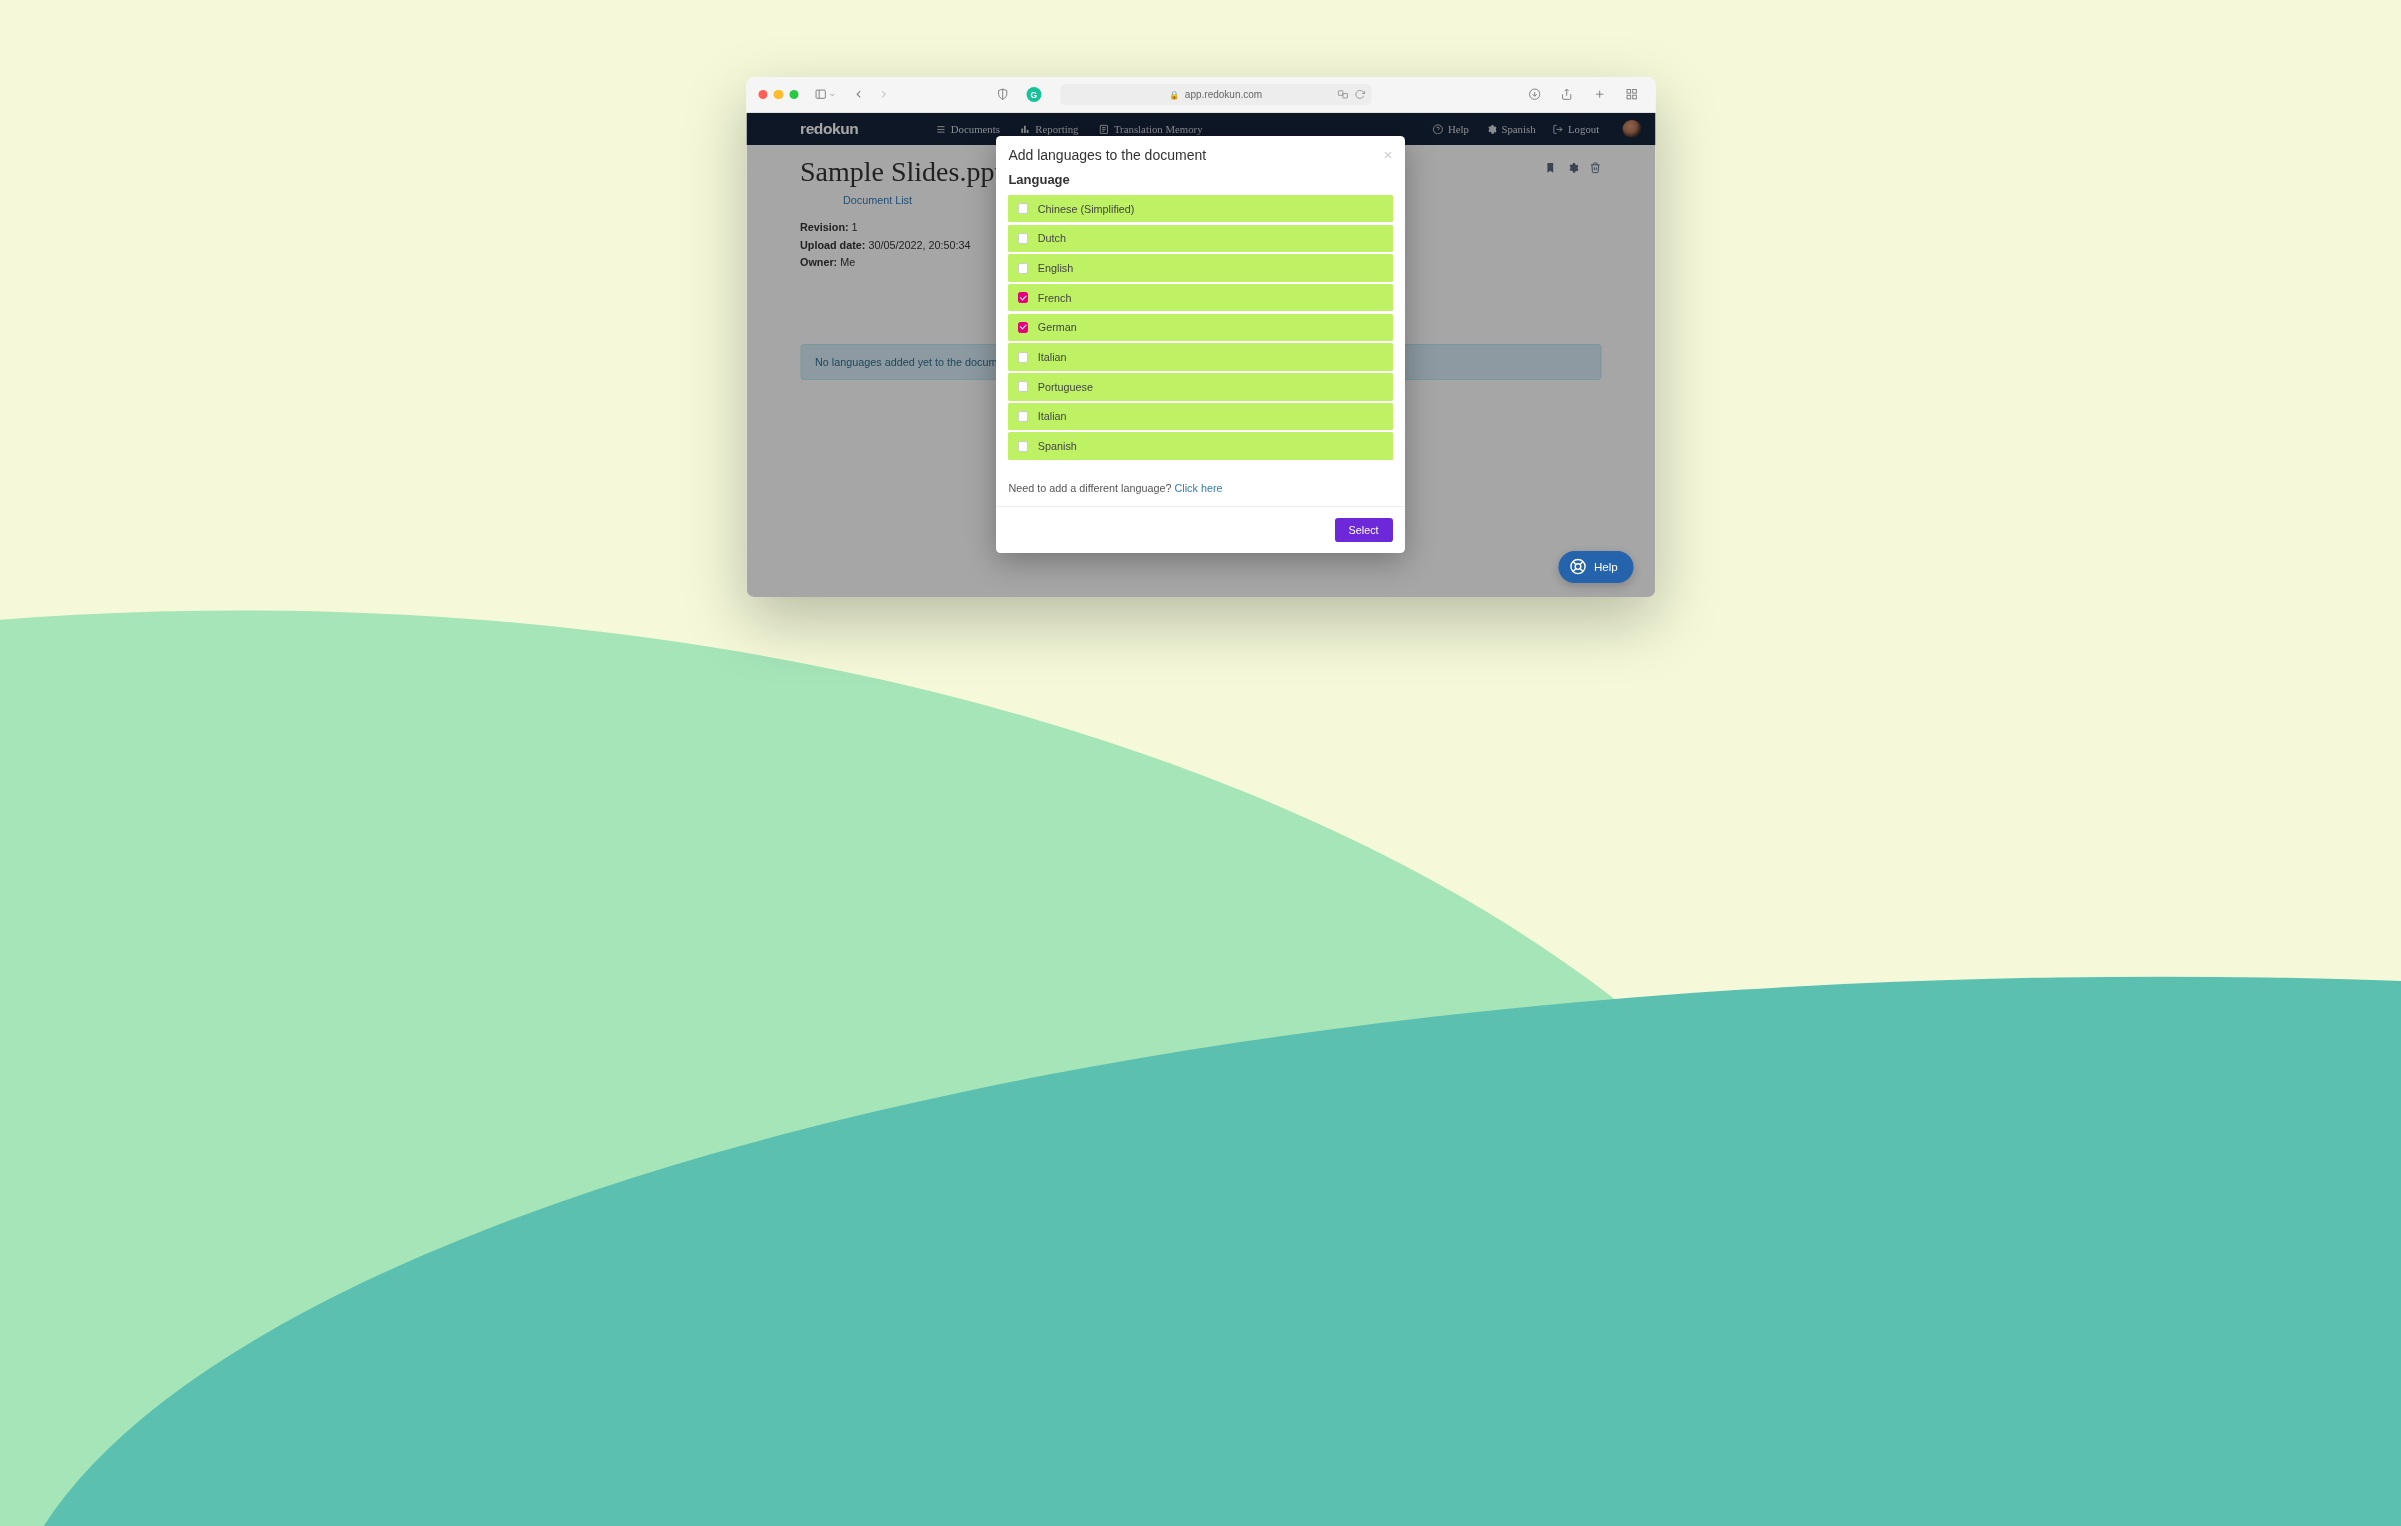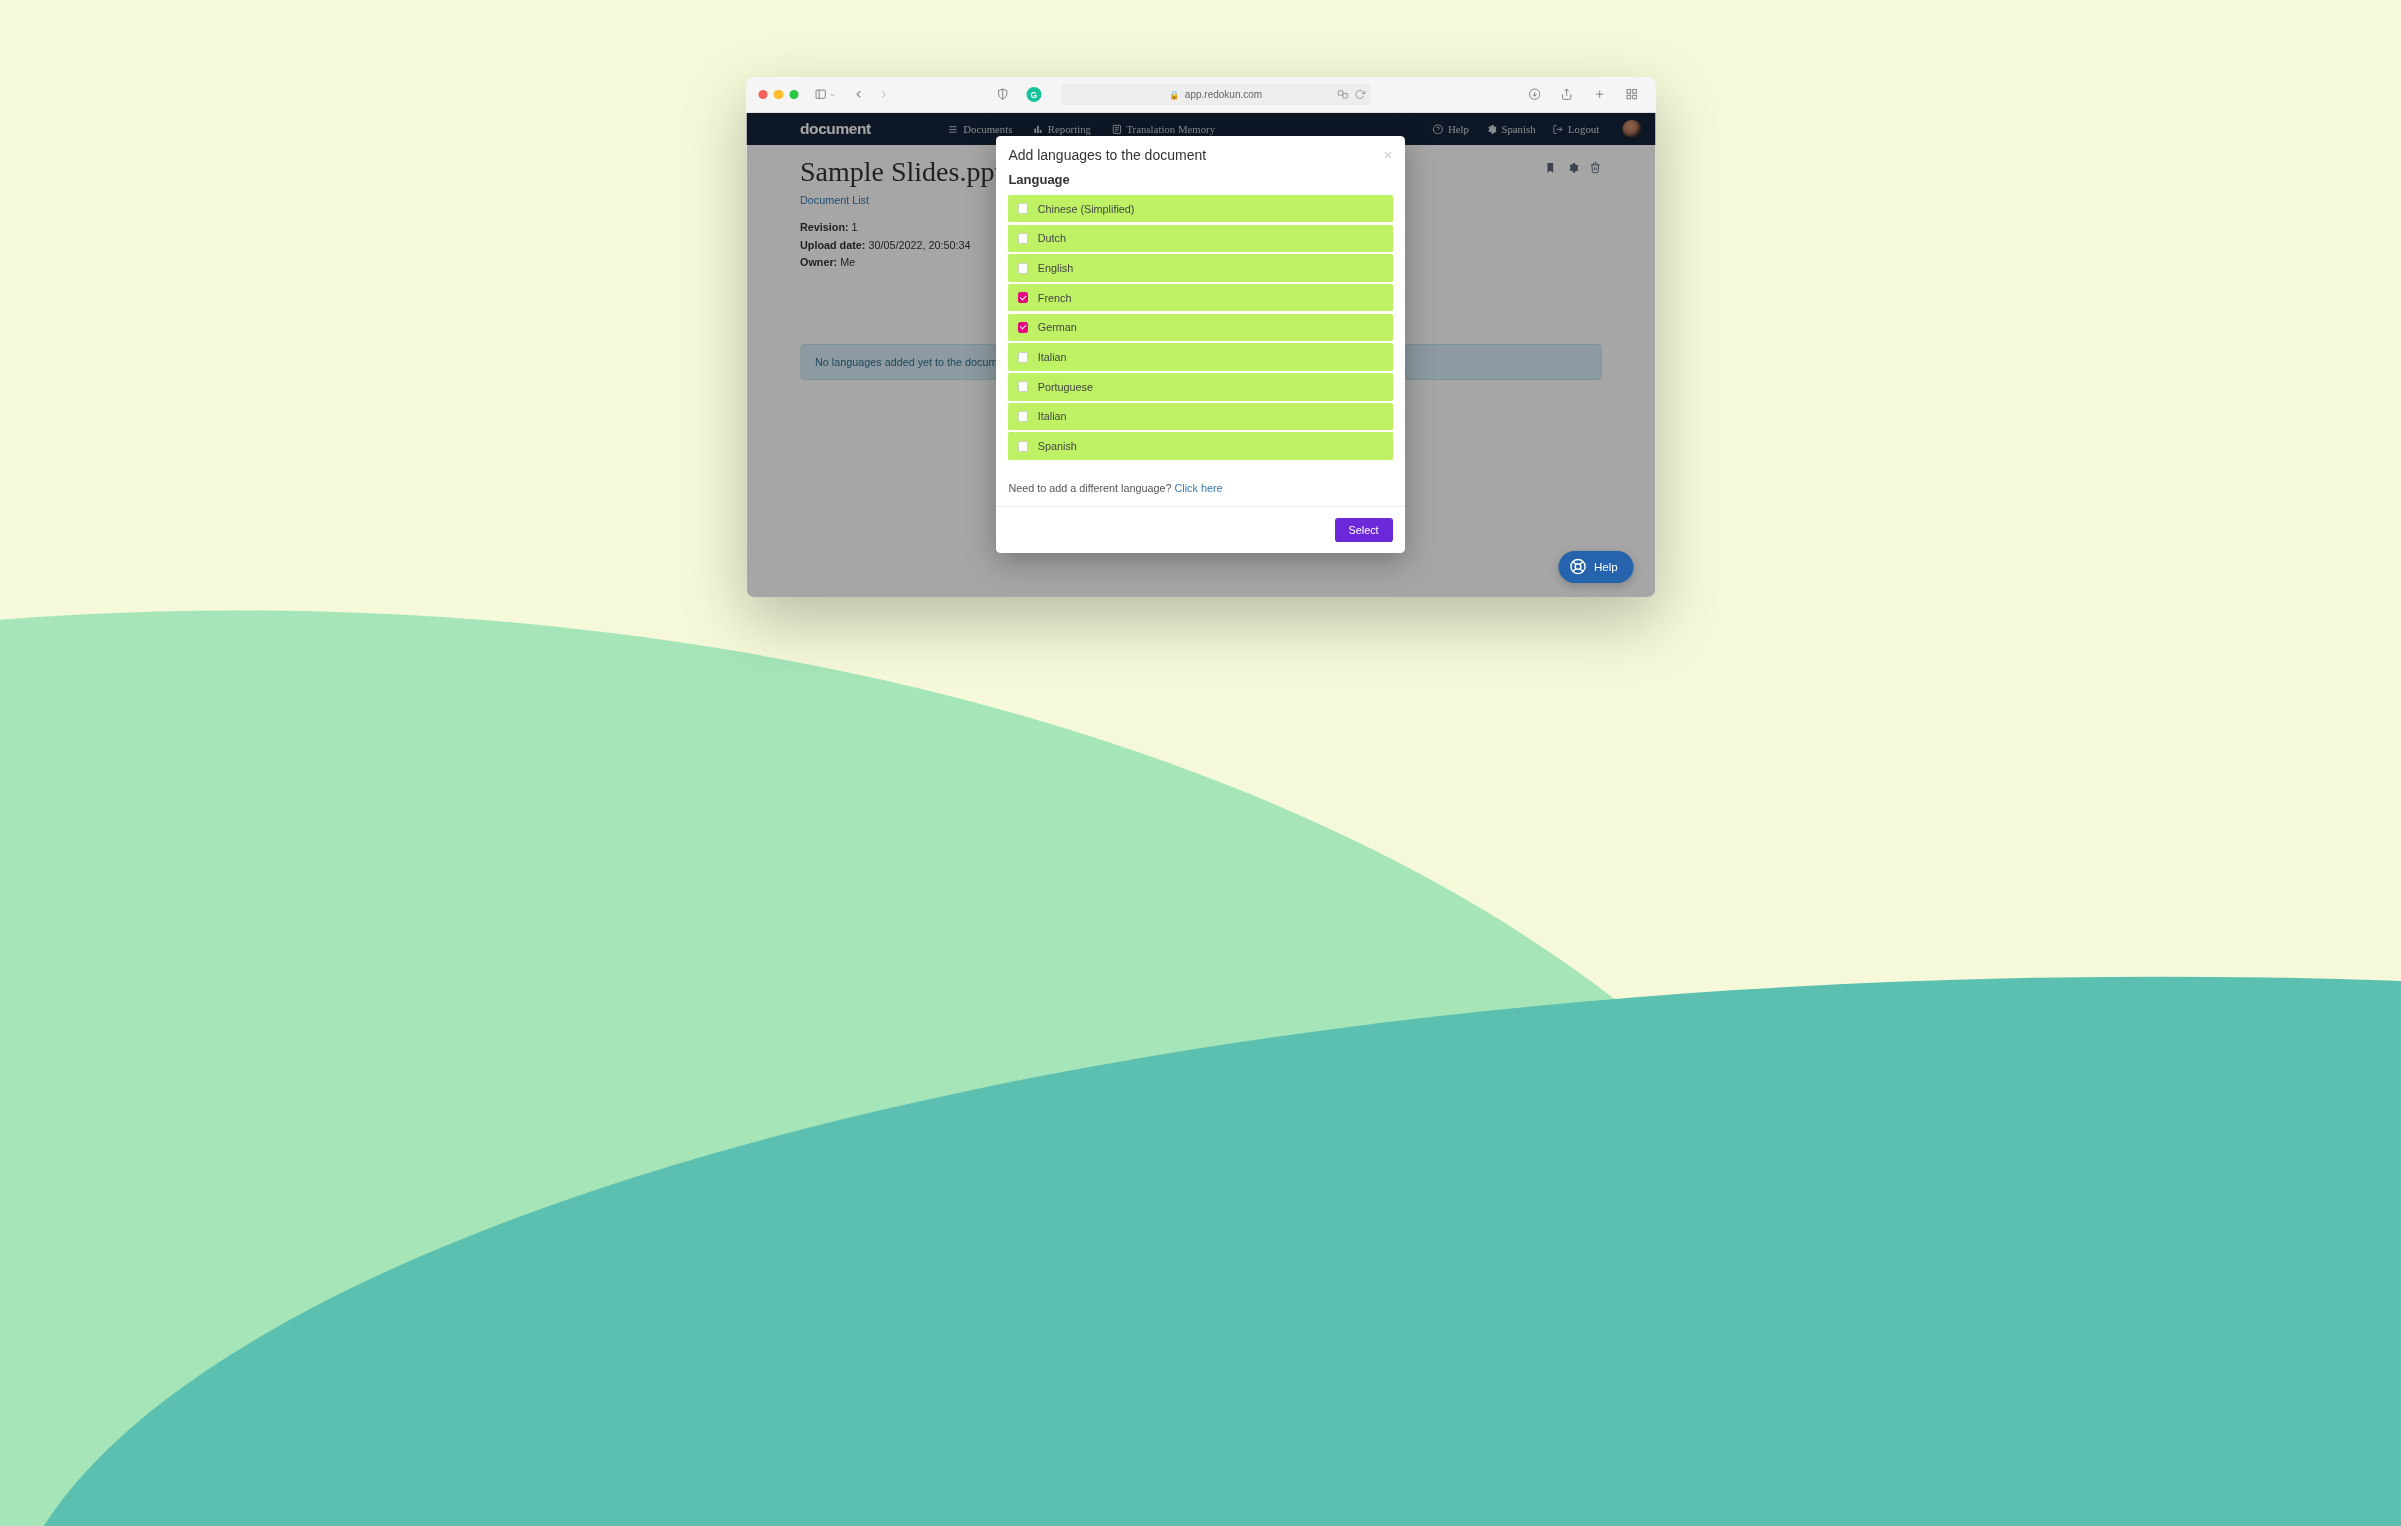--- a/index.html
+++ b/index.html
@@ -130,20 +130,21 @@
   font-weight: 400;
   color: #333;
   font-family: Georgia, serif;
 }
 .breadcrumb-link {
   color: #337ab7;
   font-size: 10.8px;
   margin-top: 6.2px;
   display: inline-block;
   cursor: pointer;
+  margin-left: 43px;
 }
 .meta-block { margin-top: 12.4px; font-size: 10.8px; color: #333; line-height: 1.6; }
 .meta-block b { font-weight: 700; }
 .action-icons {
   position: absolute;
   right: 54px;
   top: 17px;
   display: flex;
   gap: 10.8px;
   color: #5a6b7d;
@@ -345,21 +346,21 @@
             <rect x="14" y="3" width="7" height="7"></rect>
             <rect x="14" y="14" width="7" height="7"></rect>
             <rect x="3" y="14" width="7" height="7"></rect>
           </svg>
       </div>
     </div>
   </div>
 
   <div class="app-content">
     <div class="app-navbar">
-      <div class="brand">document</div>
+      <div class="brand">redokun</div>
       <div class="nav-items">
         <div class="nav-item">
           <svg viewBox="0 0 24 24" fill="currentColor">
               <rect x="4" y="5" width="16" height="2"></rect>
               <rect x="4" y="11" width="16" height="2"></rect>
               <rect x="4" y="17" width="16" height="2"></rect>
             </svg>
           <span>Documents</span>
         </div>
         <div class="nav-item">

